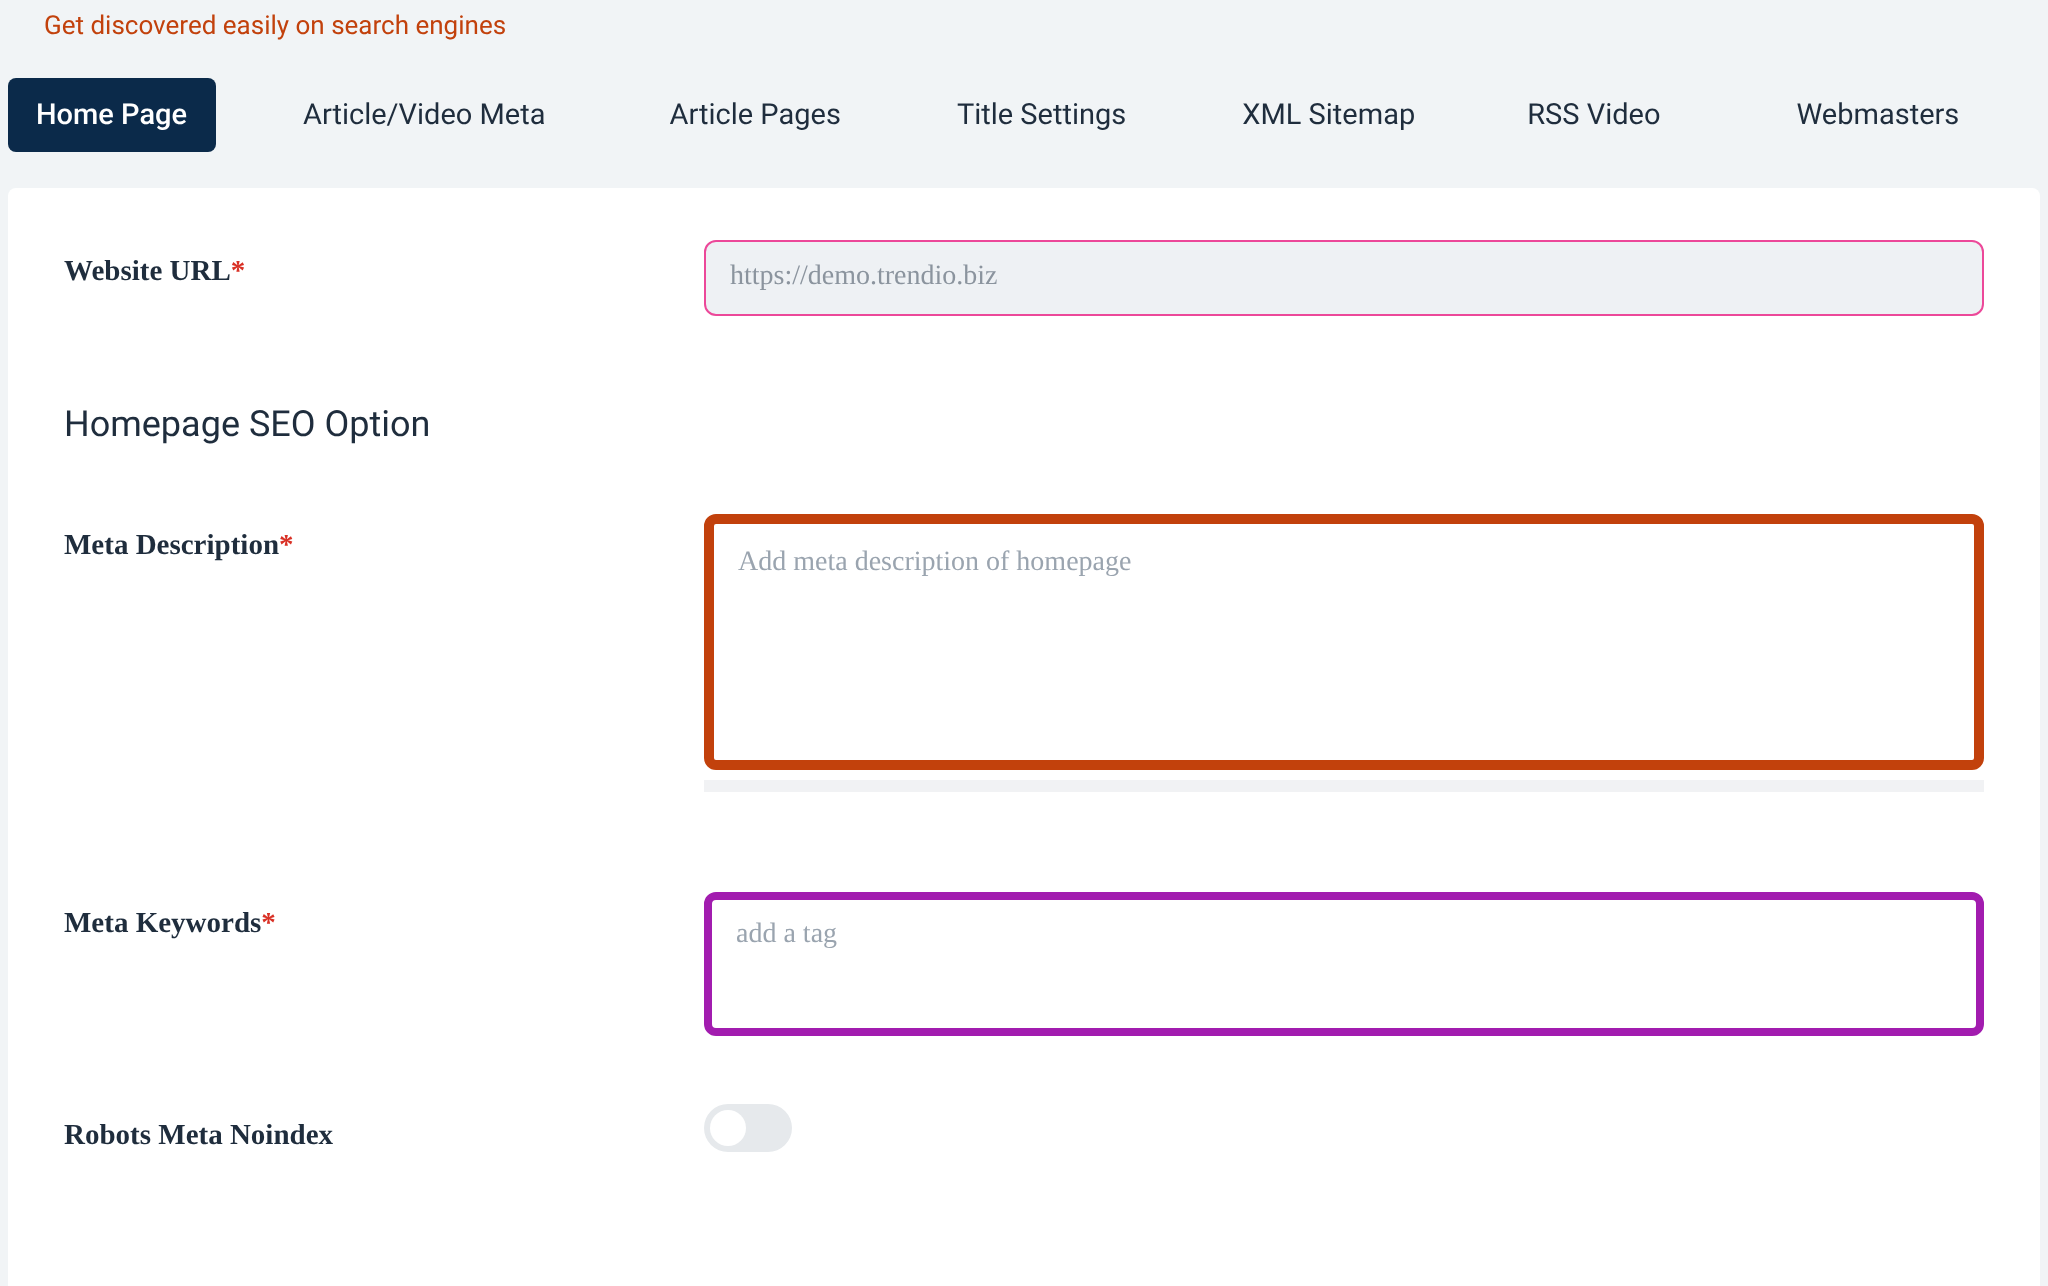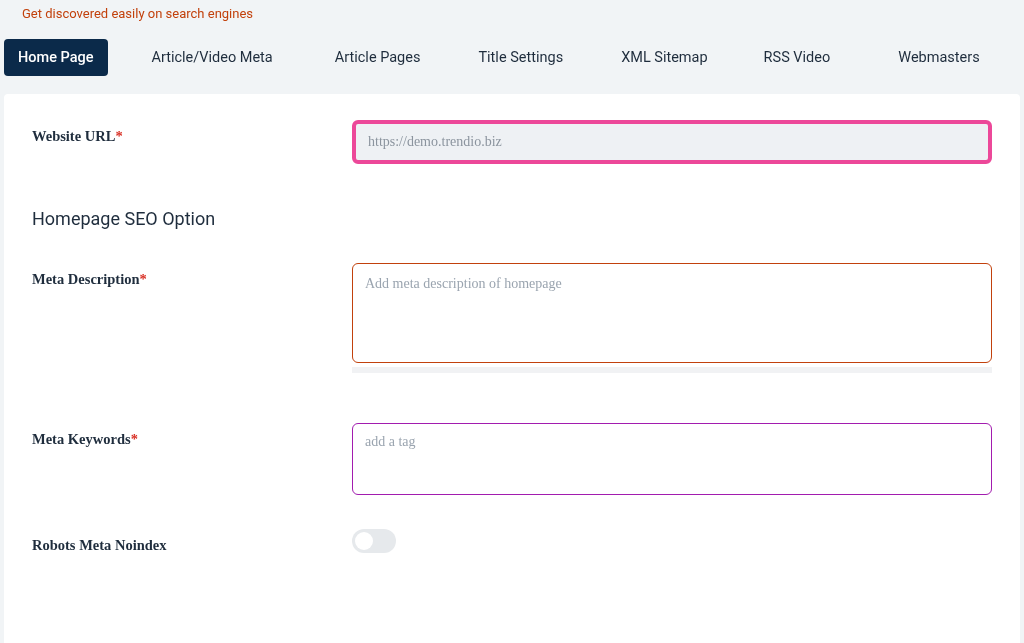--- a/index.html
+++ b/index.html
@@ -72,21 +72,21 @@
 
     .section-title {
       font-weight: 400;
       font-size: 18px;
       color: #1f2d3d;
       margin: 0 0 34px 0;
     }
 
     .input-base {
       width: 100%;
-      border: 4px solid #ec4899;
+      border: 1px solid #ec4899;
       border-radius: 6px;
       padding: 10px 12px;
       font-size: 14px;
       font-family: inherit;
       color: #1f2d3d;
       background: #ffffff;
       outline: none;
     }
     .input-base::placeholder { color: #9aa4af; }
 
@@ -102,41 +102,41 @@
       width: 100%;
     }
     .progress-fill {
       height: 100%;
       background: #e5a13a;
       width: 34%;
     }
 
     .textarea-base {
       width: 100%;
-      border: 1px solid #c2410c;
+      border: 5px solid #c2410c;
       border-radius: 6px;
       padding: 12px 12px;
       font-size: 14px;
       font-family: inherit;
       color: #1f2d3d;
       background: #ffffff;
       outline: none;
       resize: none;
-      height: 100px;
+      height: 128px;
     }
     .textarea-base::placeholder { color: #9aa4af; }
     .textarea-shadow {
       height: 6px;
       background: #f1f2f4;
       width: 100%;
     }
 
     .tagbox {
       width: 100%;
-      border: 1px solid #a21caf;
+      border: 4px solid #a21caf;
       border-radius: 6px;
       padding: 10px 12px;
       font-size: 14px;
       color: #9aa4af;
       background: #ffffff;
       min-height: 72px;
     }
 
     .toggle {
       position: relative;

